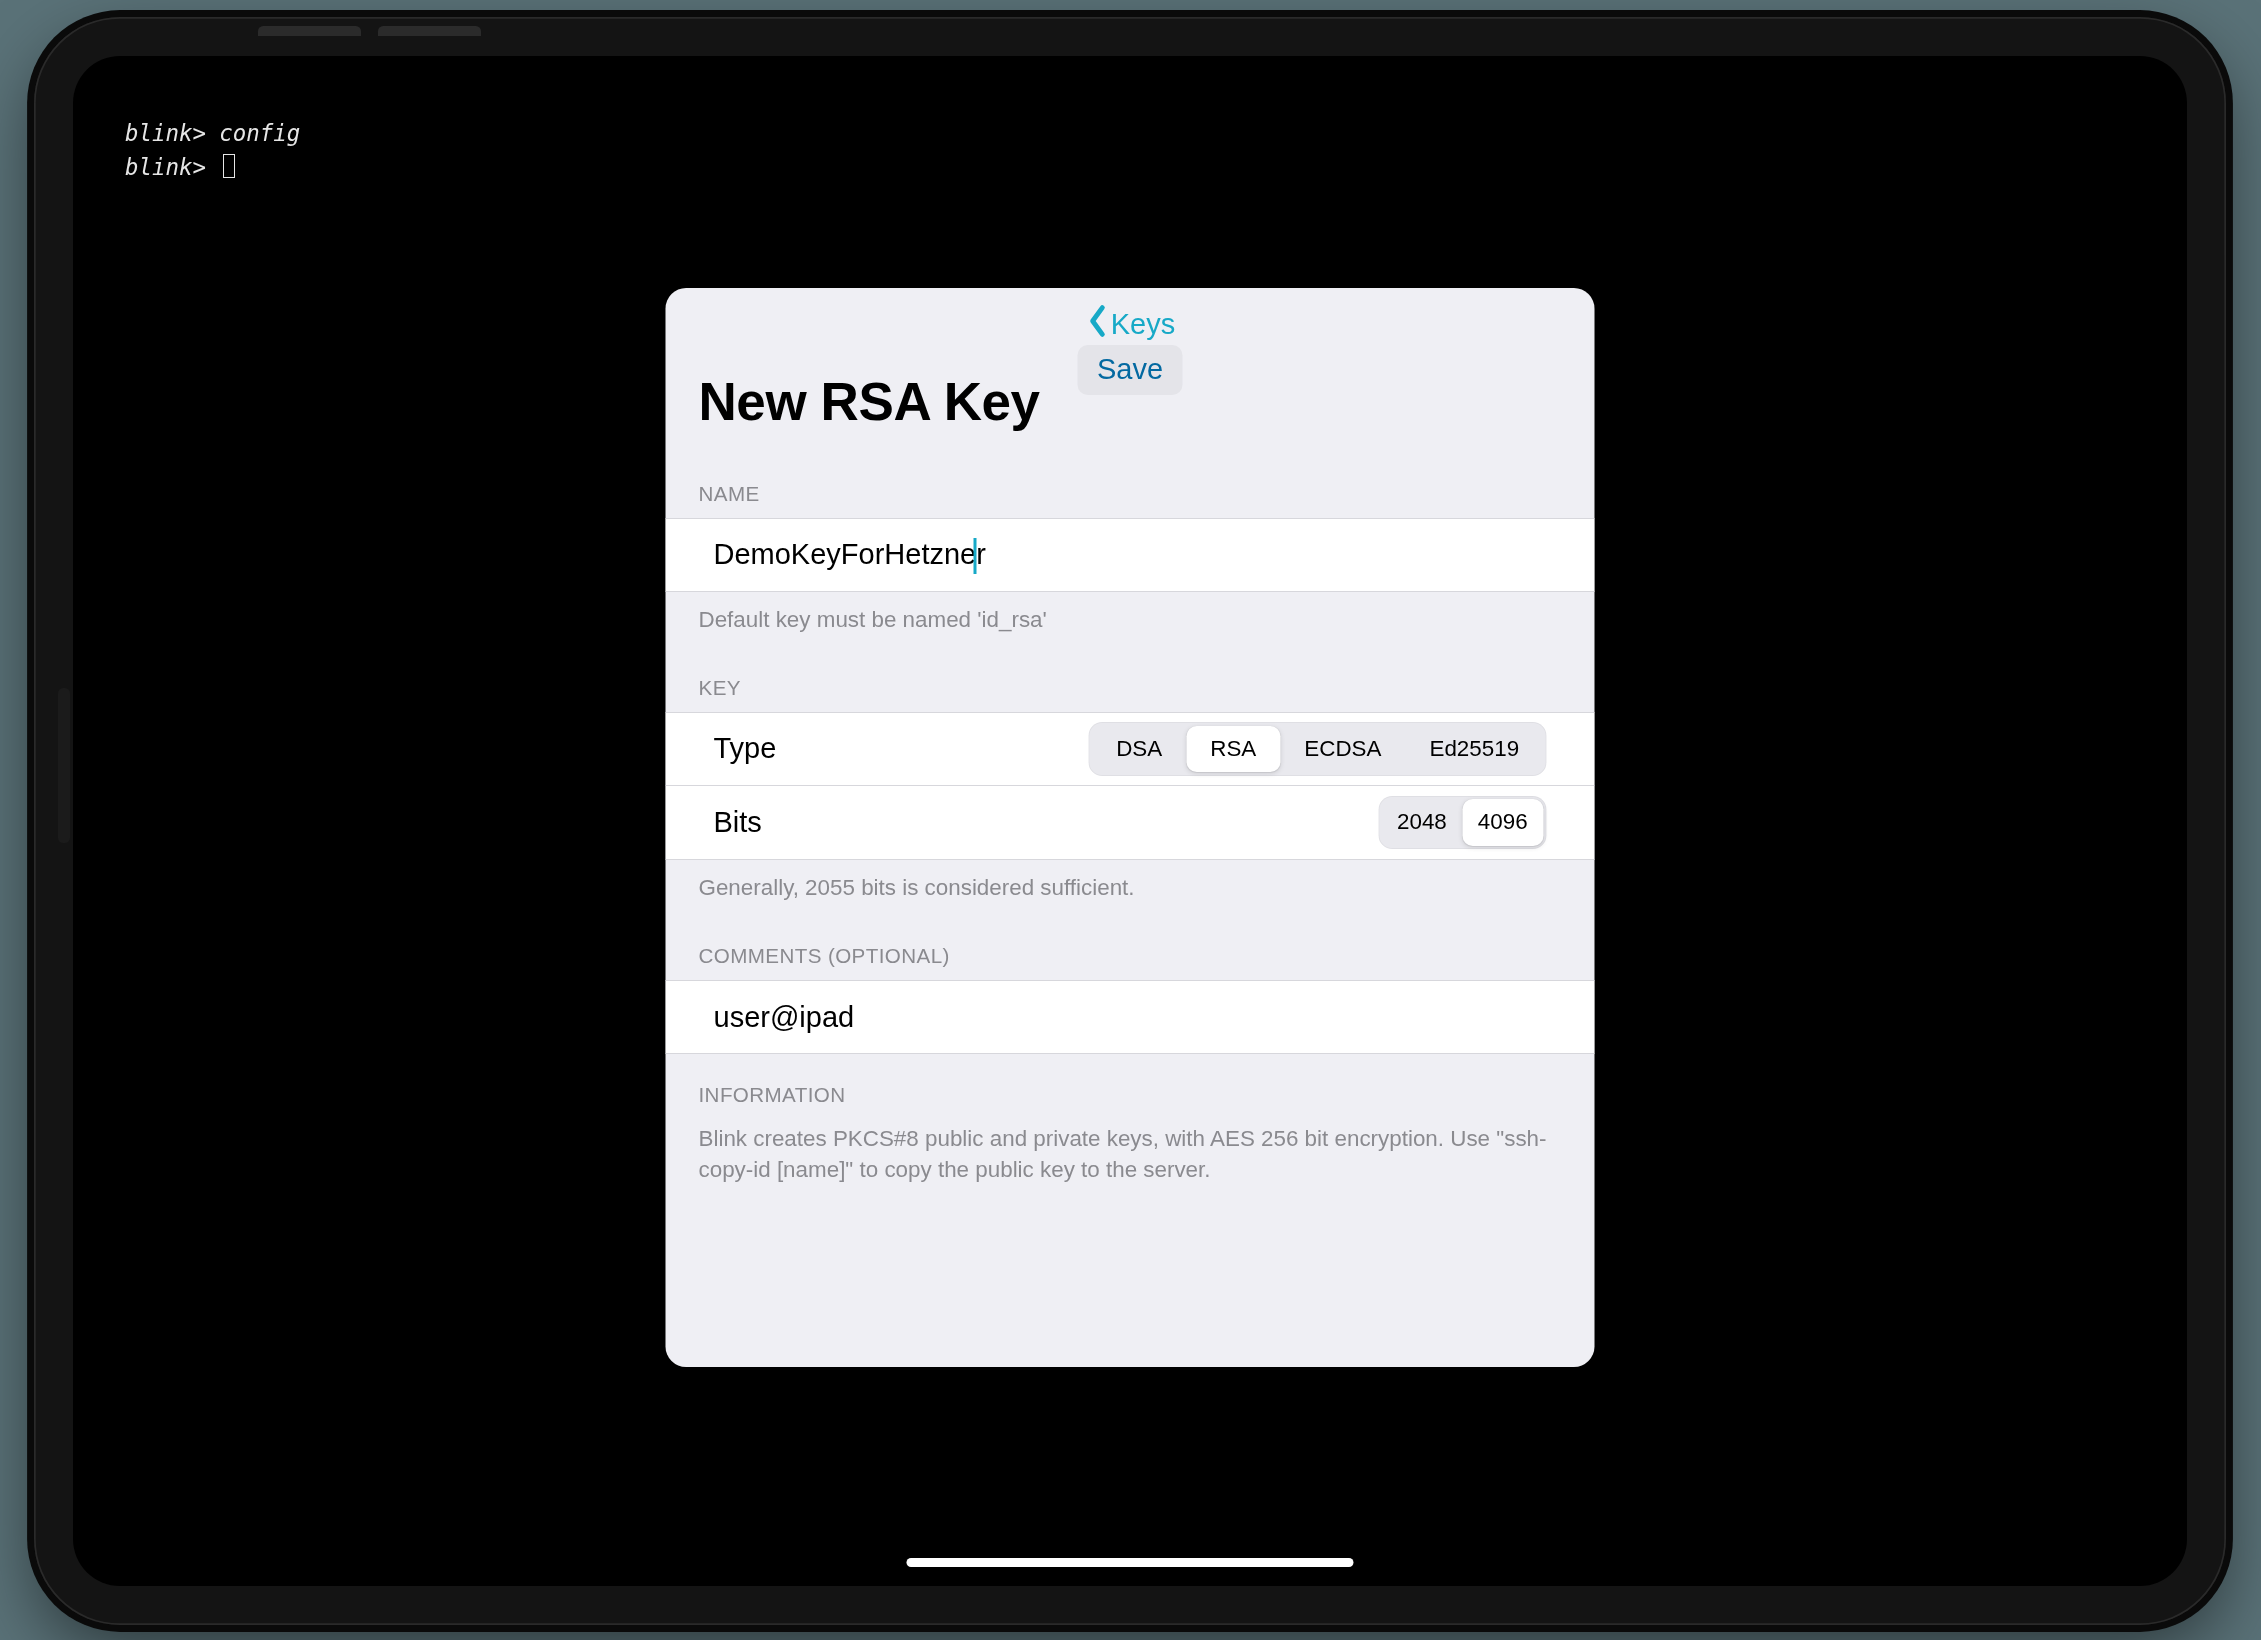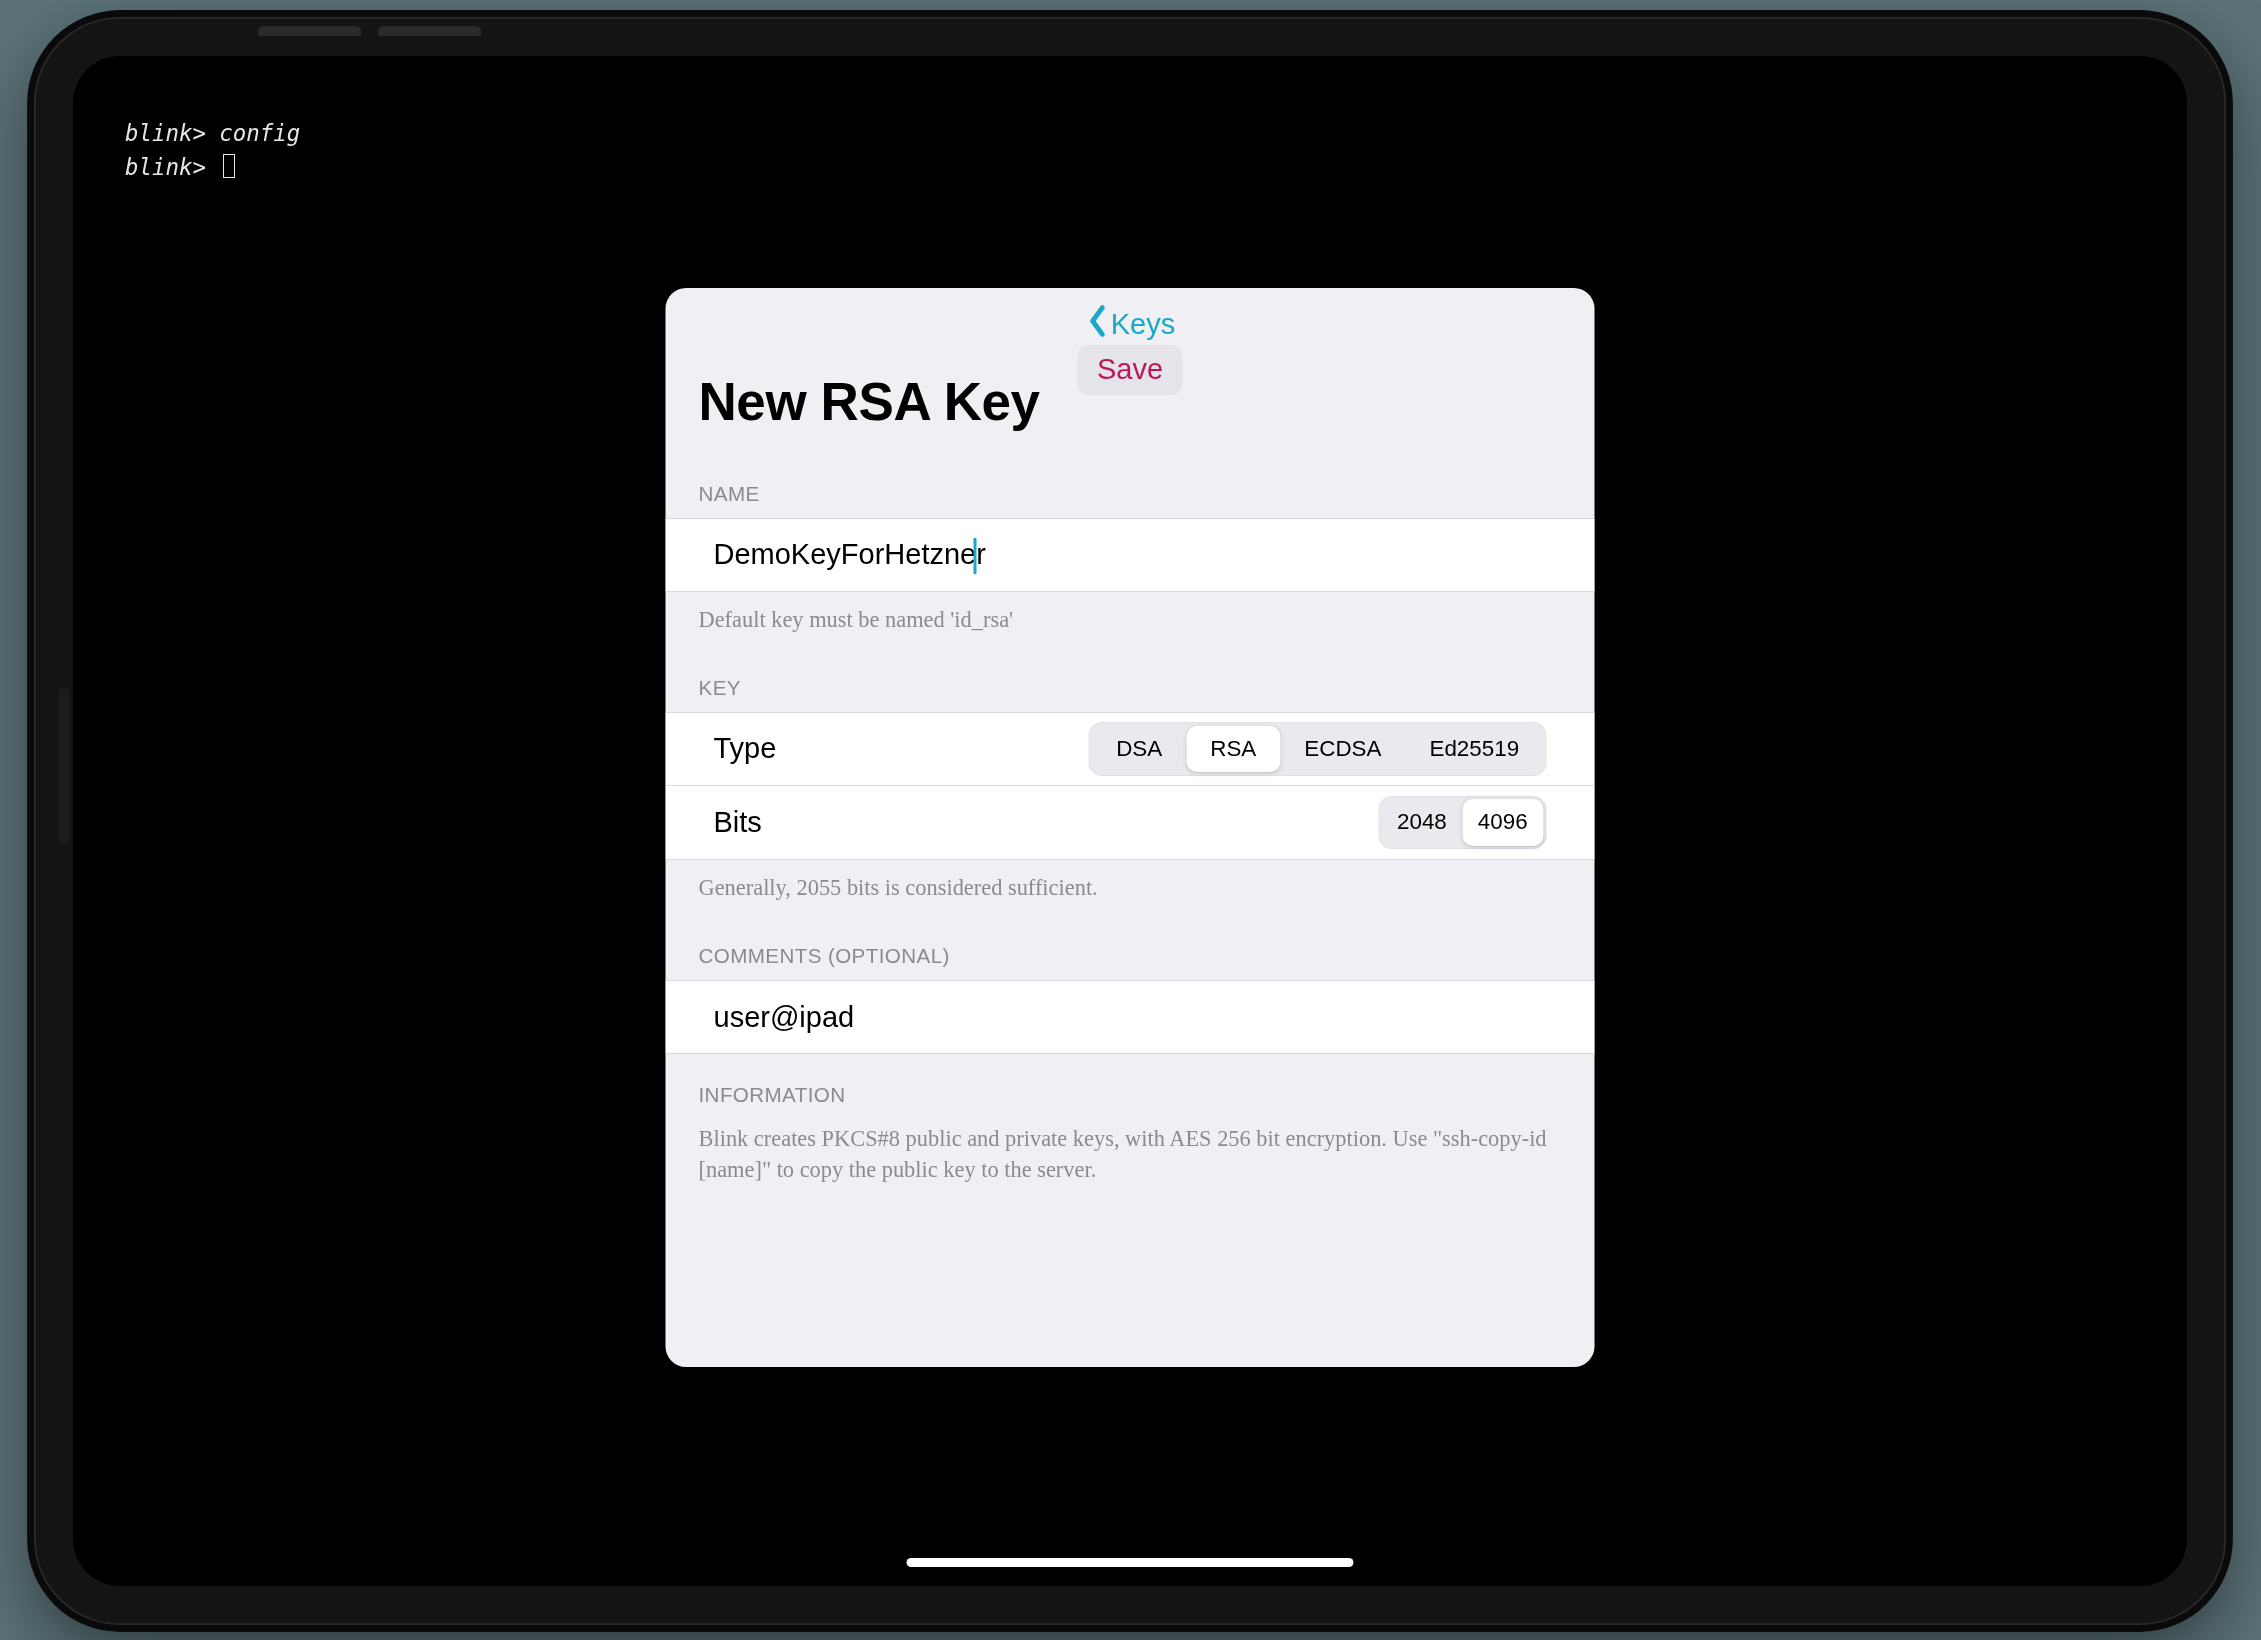--- a/index.html
+++ b/index.html
@@ -112,21 +112,21 @@
     color: #17a9c7;
     font-size: 29px;
     cursor: pointer;
   }
   .back svg { width: 26px; height: 34px; }
   .save {
     background: #e4e4e9;
     border: none;
     border-radius: 10.3px;
     padding: 8.6px 19px;
-    color: #be185d;
+    color: #0369a1;
     font-size: 29px;
     cursor: pointer;
   }
   .title {
     font-size: 53px;
     font-weight: 800;
     padding: 19px 33px 8.6px 33px;
     letter-spacing: -0.4px;
   }
 
@@ -168,21 +168,20 @@
     height: 36px;
     background: #17a9c7;
     top: 19px;
   }
 
   .footer-note {
     font-size: 22.4px;
     color: #8a8a8f;
     padding: 12px 33px 0 33px;
     line-height: 1.4;
-    font-family: Liberation Serif, serif;
   }
 
   
   .segmented {
     display: flex;
     background: #e9e9ee;
     border-radius: 13.8px;
     padding: 3.4px;
     gap: 0;
     box-shadow: inset 0 0 0 0.9px rgba(0,0,0,0.04);

